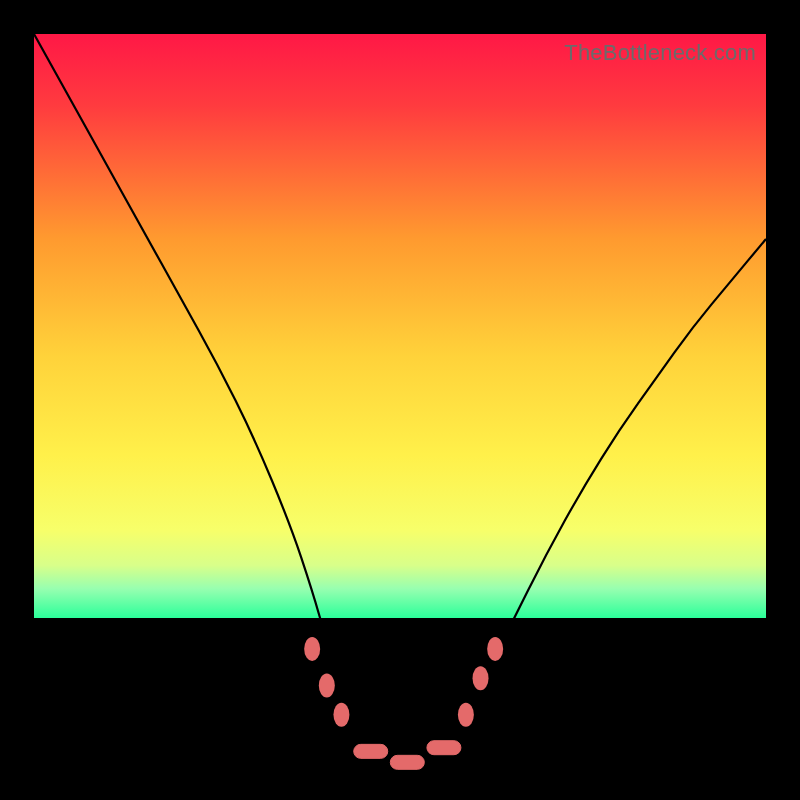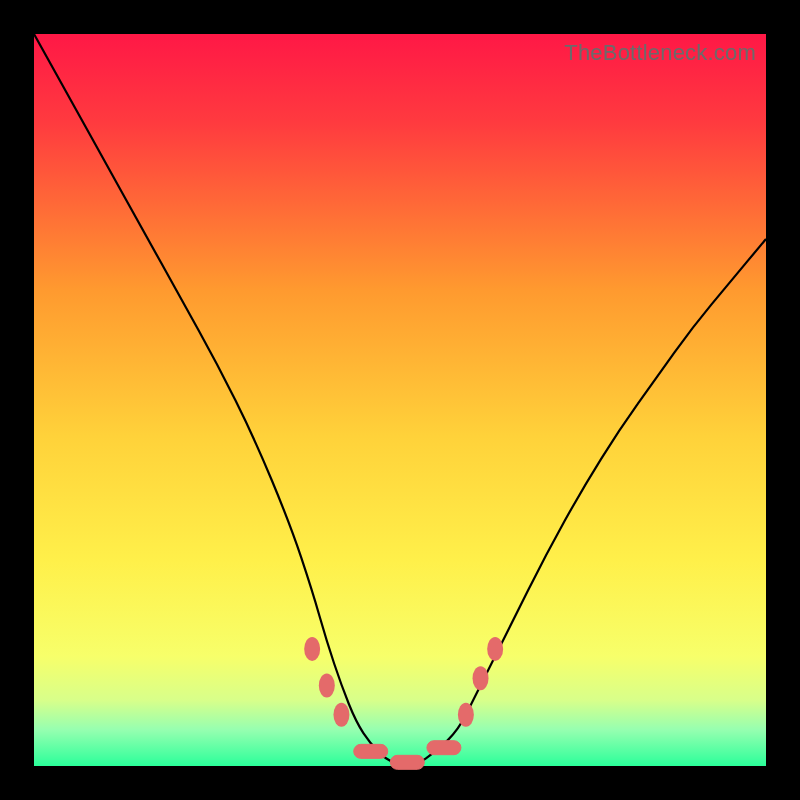--- a/index.html
+++ b/index.html
@@ -17,21 +17,21 @@
     top: 0;
     width: 800px;
     height: 800px;
     background: #000;
   }
   .plot {
     position: absolute;
     left: 34px;
     top: 34px;
     width: 732px;
-    height: 732px;
+    height: 584px;
     
   }
   .watermark {
     position: absolute;
     top: 6px;
     right: 10px;
     color: #6b6b6b;
     font-size: 22px;
     font-weight: 400;
     letter-spacing: 0.2px;

